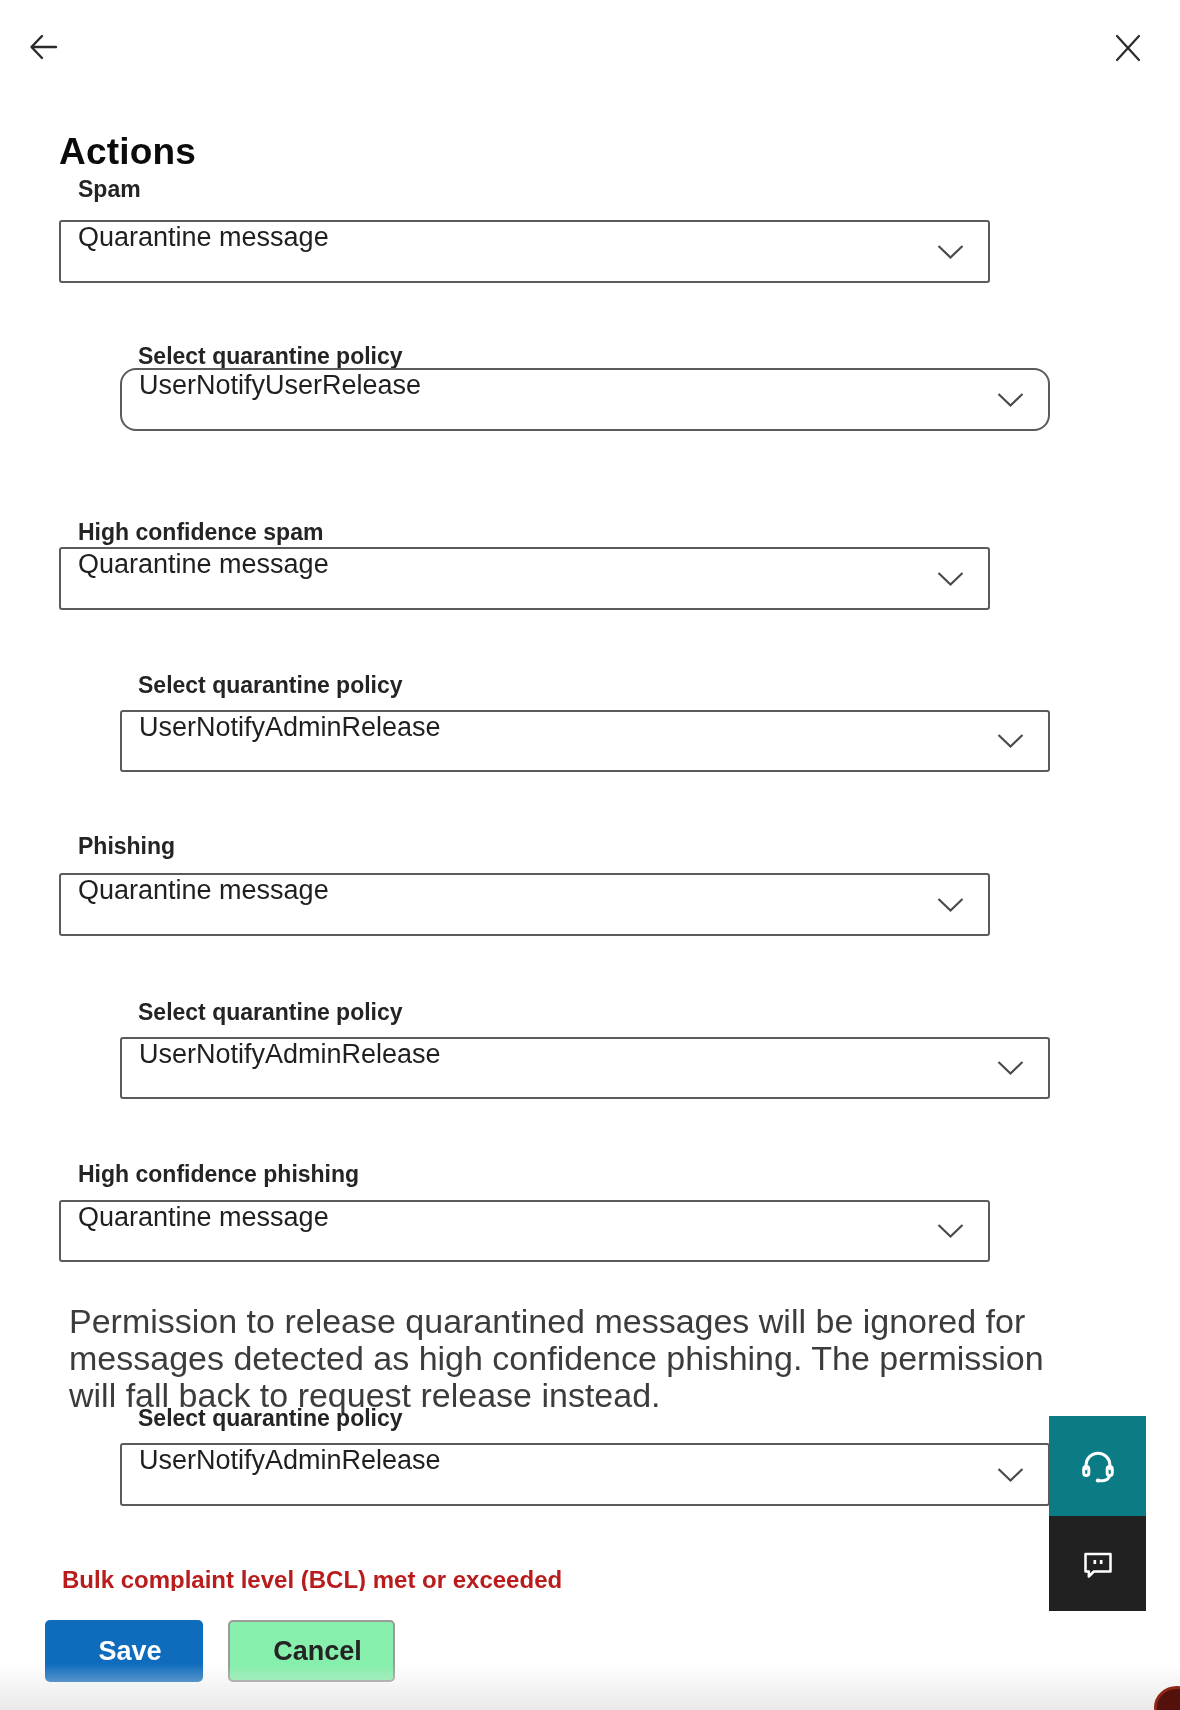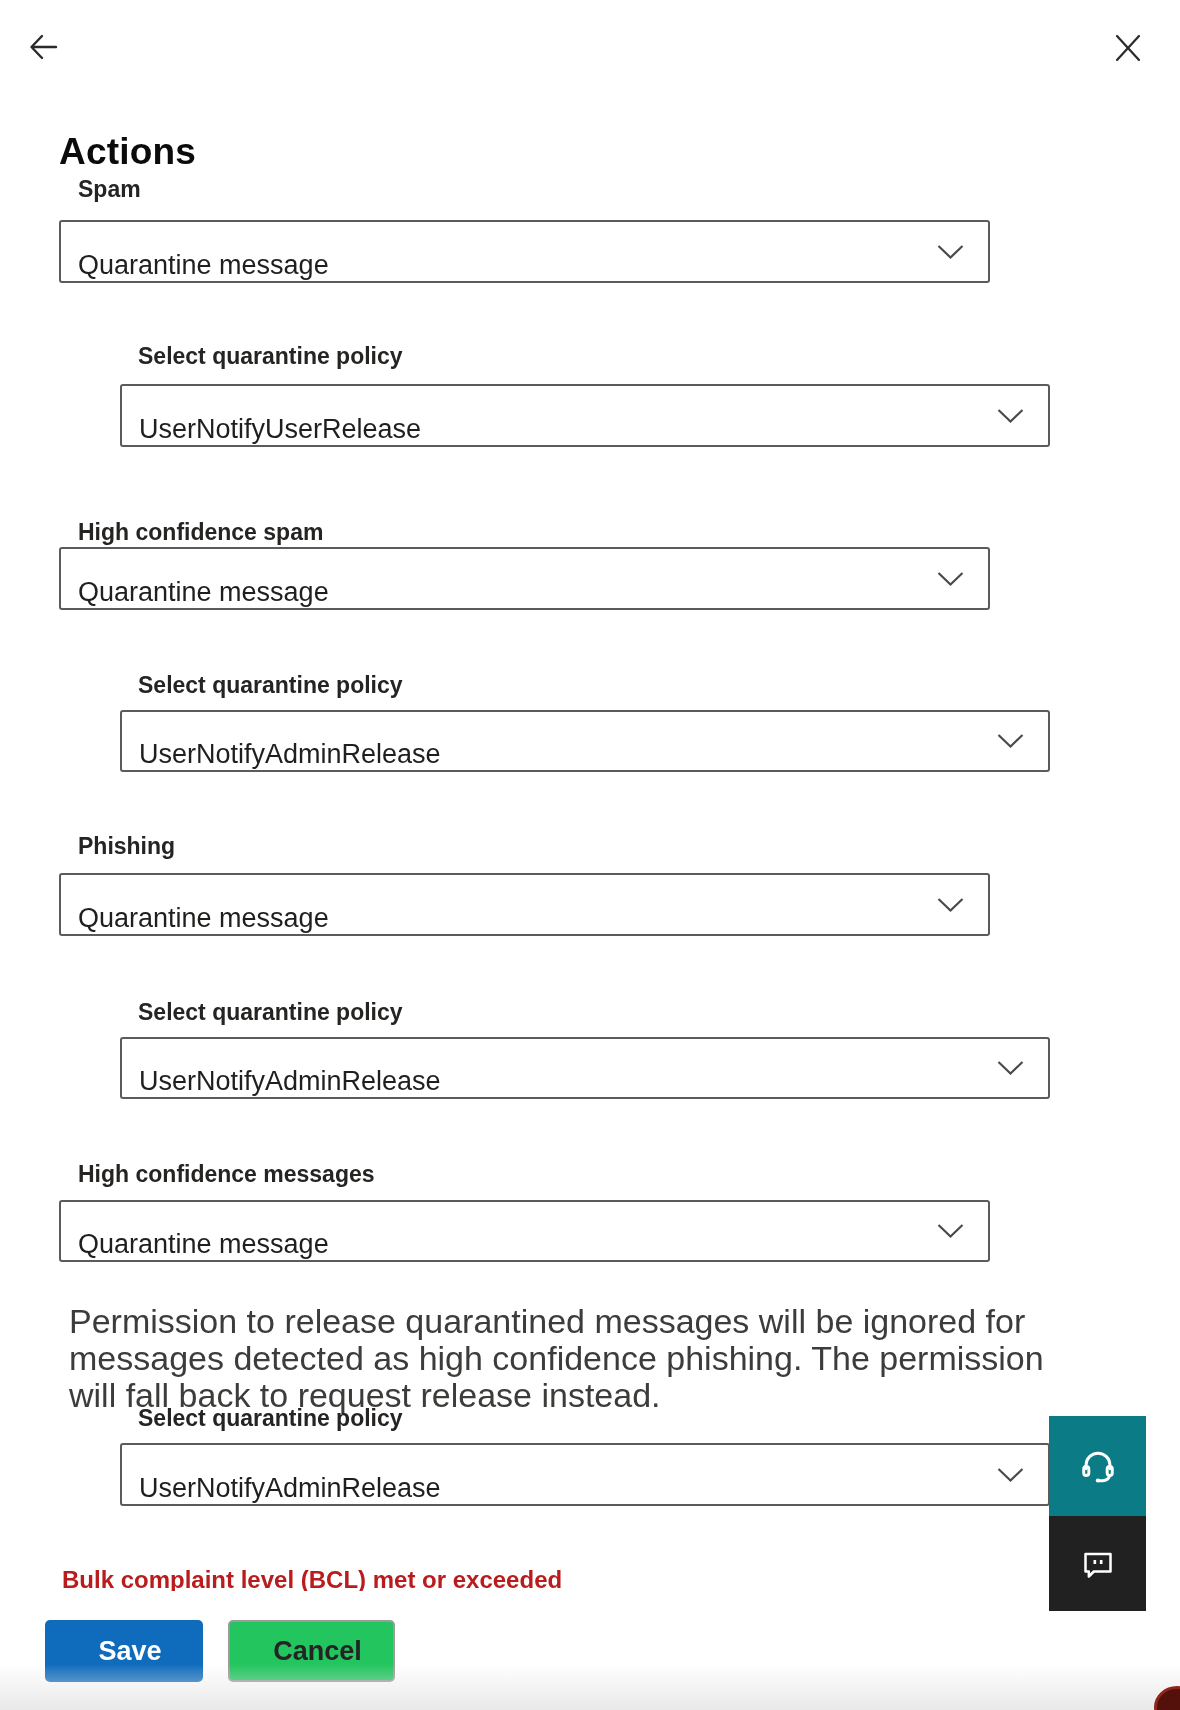--- a/index.html
+++ b/index.html
@@ -25,28 +25,28 @@
   .l4 { left:62px;  top:833px; }
   .l5 { left:122px; top:999px; }
   .l6 { left:62px;  top:1161px; }
   .l7 { left:122px; top:1405px; }
 
   .dd {
     position:absolute;
     background:#ffffff;
     border:2px solid #5c5b5a;
     border-radius:3px;
-    display:flex; align-items:flex-end;
+    display:flex; align-items:flex-start;
     padding-left:17px;
     font-size:27px; color:#201f1e;
     cursor:pointer;
   }
   .dd .chev { position:absolute; right:24px; top:50%; transform:translateY(-50%); display:block; }
   .d0 { left:59px;  top:220px;  width:931px; height:63px; }
-  .d1 { left:120px; top:384px;  width:930px; height:63px; }
+  .d1 { left:120px; top:368px;  width:930px; height:63px;border-radius:16px; }
   .d2 { left:59px;  top:547px;  width:931px; height:63px; }
   .d3 { left:120px; top:710px;  width:930px; height:62px; }
   .d4 { left:59px;  top:873px;  width:931px; height:63px; }
   .d5 { left:120px; top:1037px; width:930px; height:62px; }
   .d6 { left:59px;  top:1200px; width:931px; height:62px; }
   .d7 { left:120px; top:1443px; width:930px; height:63px; }
 
   #note {
     position:absolute; left:69px; top:1303px; width:990px;
     font-size:34px; line-height:37px; color:#3d3c3b;
@@ -60,21 +60,21 @@
   }
 
   .btn {
     position:absolute; top:1620px; height:62px;
     font-family:"Liberation Sans", sans-serif;
     font-size:27px; font-weight:700;
     border-radius:5px; cursor:pointer;
     display:flex; align-items:center; justify-content:center;padding-left:12px;
   }
   #save-btn   { left:45px;  width:158px; background:#0f6cbd; color:#ffffff; border:none; }
-  #cancel-btn { left:228px; width:167px; background:#22c55e; color:#242424; border:2px solid #9d9b99; }
+  #cancel-btn { left:228px; width:167px; background:#86efac; color:#242424; border:2px solid #9d9b99; }
 
   .float-btn {
     position:absolute; left:1049px; width:97px; border:none; cursor:pointer;
     display:flex; align-items:center; justify-content:center;
   }
   #support-btn  { top:1416px; height:100px; background:#0b7c85; }
   #feedback-btn { top:1516px; height:95px;  background:#212121; }
 
   #bottom-fade {
     position:absolute; left:0; bottom:0; width:1180px; height:46px;
@@ -145,21 +145,21 @@
 </div>
 
 <div class="label l5">Select quarantine policy</div>
 <div class="dd d5">
   <span>UserNotifyAdminRelease</span>
   <svg class="chev" width="27" height="15" viewBox="0 0 27 15" fill="none" stroke="#4b4a49" stroke-width="2.2">
       <path d="M1.5 1.5 L13.5 13 L25.5 1.5"></path>
     </svg>
 </div>
 
-<div class="label l6">High confidence messages</div>
+<div class="label l6">High confidence phishing</div>
 <div class="dd d6">
   <span>Quarantine message</span>
   <svg class="chev" width="27" height="15" viewBox="0 0 27 15" fill="none" stroke="#4b4a49" stroke-width="2.2">
       <path d="M1.5 1.5 L13.5 13 L25.5 1.5"></path>
     </svg>
 </div>
 
 <p id="note">Permission to release quarantined messages will be ignored for messages detected as high confidence phishing. The permission will fall back to request release instead.</p>
 
 <div class="label l7">Select quarantine policy</div>

